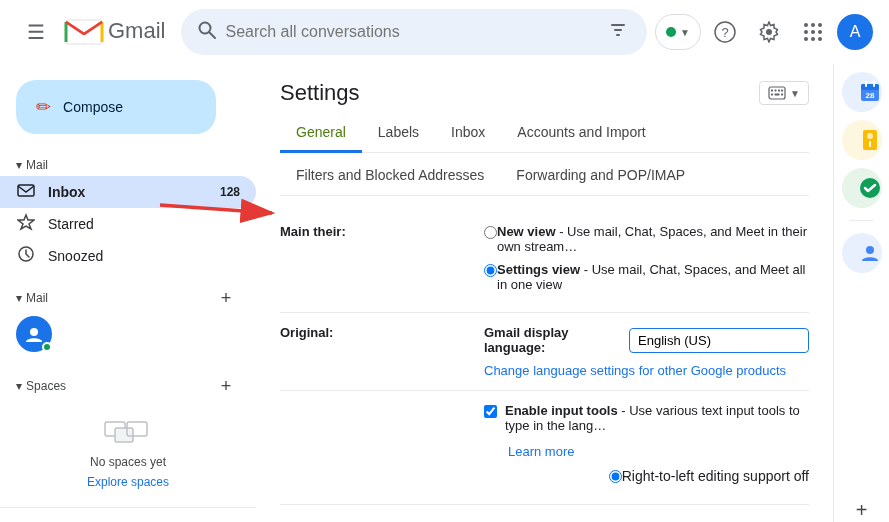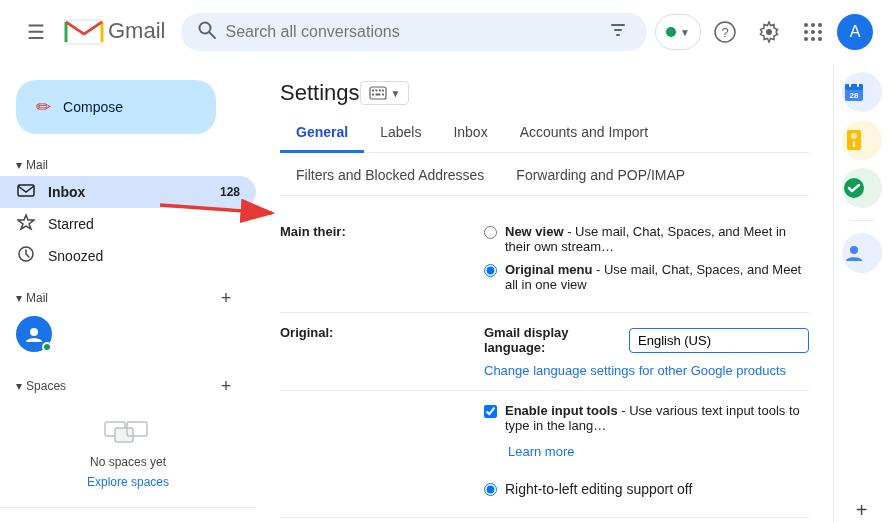--- a/index.html
+++ b/index.html
@@ -5,21 +5,21 @@
     * { box-sizing: border-box; margin: 0; padding: 0; }
     body { font-family: 'Google Sans', Arial, sans-serif; font-size: 14px; background: #fff; color: #202124; display: flex; flex-direction: column; height: 522px; width: 889px; overflow: hidden; }
 
     
     .topbar { display: flex; align-items: center; height: 64px; padding: 0 16px; gap: 8px; flex-shrink: 0; }
     .hamburger-btn { width: 40px; height: 40px; display: flex; align-items: center; justify-content: center; border-radius: 50%; cursor: pointer; border: none; background: none; }
     .hamburger-btn span { font-size: 20px; color: #5f6368; }
     .gmail-logo { display: flex; gap: 4px; margin-right: 8px; }
     .gmail-logo-text { font-size: 22px; color: #5f6368; font-weight: 300; }
 
-    .search-bar { flex: 1; max-width: 720px; display: flex; align-items: center; background: #eaf1fb; border-radius: 24px; padding: 0 16px; height: 38px; gap: 8px; }
+    .search-bar { flex: 1; max-width: 720px; display: flex; align-items: center; background: #eaf1fb; border-radius: 24px; padding: 0 16px; height: 46px; gap: 8px; }
     .search-bar input { border: none; background: none; outline: none; font-size: 16px; color: #202124; width: 100%; }
     .search-icon-wrap { color: #5f6368; font-size: 18px; }
     .search-options-btn { color: #5f6368; font-size: 18px; cursor: pointer; padding: 4px; }
 
     .topbar-right { display: flex; align-items: center; gap: 4px; margin-left: auto; }
     .status-btn { display: flex; align-items: center; gap: 4px; border: 1px solid #dadce0; border-radius: 20px; padding: 4px 10px; cursor: pointer; height: 36px; }
     .status-dot { width: 10px; height: 10px; background: #0f9d58; border-radius: 50%; }
     .status-arrow { font-size: 10px; color: #5f6368; }
     .icon-btn { width: 40px; height: 40px; display: flex; align-items: center; justify-content: center; border-radius: 50%; cursor: pointer; color: #5f6368; font-size: 20px; }
     .avatar { width: 36px; height: 36px; border-radius: 50%; background: #1a73e8; color: white; display: flex; align-items: center; justify-content: center; font-size: 16px; font-weight: 500; cursor: pointer; }
@@ -51,60 +51,60 @@
     .spaces-header { display: flex; align-items: center; justify-content: space-between; padding: 4px 16px; }
     .no-spaces-text { text-align: center; font-size: 12px; color: #444746; padding: 4px 16px; }
     .explore-link { text-align: center; font-size: 12px; color: #1a73e8; padding: 2px 16px; cursor: pointer; }
 
     .meet-section { padding: 4px 0; border-top: 1px solid #e8eaed; }
 
     
     .content-area { flex: 1; overflow: hidden; display: flex; flex-direction: column; padding: 0 24px; }
 
     
-    .settings-header { display: flex; align-items: center; justify-content: flex-start; padding: 16px 0 8px 0; }
+    .settings-header { display: flex; align-items: center; justify-content: space-between; padding: 16px 0 8px 0; }
     .settings-title { font-size: 22px; font-weight: 400; color: #202124; }
     .keyboard-btn { display: flex; align-items: center; gap: 4px; border: 1px solid #dadce0; border-radius: 4px; padding: 4px 8px; cursor: pointer; font-size: 14px; color: #444746; }
 
     
     .tabs { display: flex; gap: 0; border-bottom: 1px solid #e8eaed; }
     .tab { padding: 10px 16px; font-size: 14px; color: #444746; cursor: pointer; border-bottom: 3px solid transparent; margin-bottom: -1px; }
-    .tab.active { color: #1d4ed8; border-bottom-color: #1a73e8; font-weight: 700; }
+    .tab.active { color: #4d7c0f; border-bottom-color: #1a73e8; font-weight: 400; }
 
     
     .sub-tabs { display: flex; gap: 0; border-bottom: 1px solid #e8eaed; padding-top: 4px; }
     .sub-tab { padding: 10px 16px; font-size: 14px; color: #444746; cursor: pointer; border-bottom: 3px solid transparent; margin-bottom: -1px; }
 
     
     .settings-content { flex: 1; overflow-y: auto; padding: 16px 0; }
     .settings-row { display: flex; padding: 12px 0; border-bottom: 1px solid #e8eaed; gap: 24px; }
     .settings-row-label { width: 180px; font-size: 13px; font-weight: 600; color: #202124; flex-shrink: 0; }
     .settings-row-content { flex: 1; }
 
-    .radio-option { display: flex; align-items: flex-start; gap: 8px; margin-bottom: 8px; }
+    .radio-option { display: flex; align-items: flex-start; margin-bottom: 8px; justify-content: flex-end; }
     .radio-option input[type="radio"] { margin-top: 2px; }
     .radio-label { font-size: 13px; color: #202124; }
     .radio-label b { font-weight: 600; }
 
     .language-field-row { display: flex; align-items: center; gap: 8px; margin-bottom: 8px; }
     .language-label { font-size: 13px; font-weight: 600; }
     .language-input { border: 1px solid #1a73e8; border-radius: 4px; padding: 4px 8px; font-size: 13px; outline: none; width: 180px; }
     .change-lang-link { font-size: 13px; color: #1a73e8; cursor: pointer; display: block; margin-top: 4px; }
 
     .checkbox-row { display: flex; align-items: flex-start; gap: 8px; margin-bottom: 6px; }
     .checkbox-row input[type="checkbox"] { margin-top: 2px; }
     .checkbox-label { font-size: 13px; }
     .checkbox-label b { font-weight: 600; }
     .learn-more-link { font-size: 13px; color: #1a73e8; cursor: pointer; display: block; margin-top: 11px; margin-left: 24px; }
 
-    .rtl-options { margin-top: 22px; }
+    .rtl-options { margin-top: 9px; }
 
     
     .right-panel { width: 56px; flex-shrink: 0; display: flex; flex-direction: column; align-items: center; padding-top: 8px; gap: 8px; border-left: 1px solid #e8eaed; }
-    .right-panel-icon { width: 40px; height: 40px; display: flex; align-items: center; justify-content: flex-start; border-radius: 50%; cursor: pointer; }
+    .right-panel-icon { width: 40px; height: 40px; display: flex; align-items: center; justify-content: flex-end; border-radius: 50%; cursor: pointer; }
     .right-panel-divider { width: 24px; height: 1px; background: #e8eaed; margin: 4px 0; }
     .right-panel-add { color: #444746; font-size: 20px; cursor: pointer; }
 
     
     .settings-content::-webkit-scrollbar { width: 8px; }
     .settings-content::-webkit-scrollbar-track { background: transparent; }
     .settings-content::-webkit-scrollbar-thumb { background: #dadce0; border-radius: 4px; }
   </style>
 </head>
 <body>
@@ -302,21 +302,21 @@
         <div class="settings-row-content">
           <div class="radio-option">
             <input type="radio" name="main_menu" style="">
             <span class="radio-label">
               <b>New view</b><span> - Use mail, Chat, Spaces, and Meet in their own stream…</span>
             </span>
           </div>
           <div class="radio-option">
             <input type="radio" name="main_menu" checked="" style="">
             <span class="radio-label">
-              <b>Original menu</b><span> - Use mail, Chat, Spaces, and Meet all in one view</span>
+              <b>Settings view</b><span> - Use mail, Chat, Spaces, and Meet all in one view</span>
             </span>
           </div>
         </div>
       </div>
 
       <div class="settings-row">
         <div class="settings-row-label">Original:</div>
         <div class="settings-row-content">
           <div class="language-field-row">
             <span class="language-label">Gmail display language:</span>

